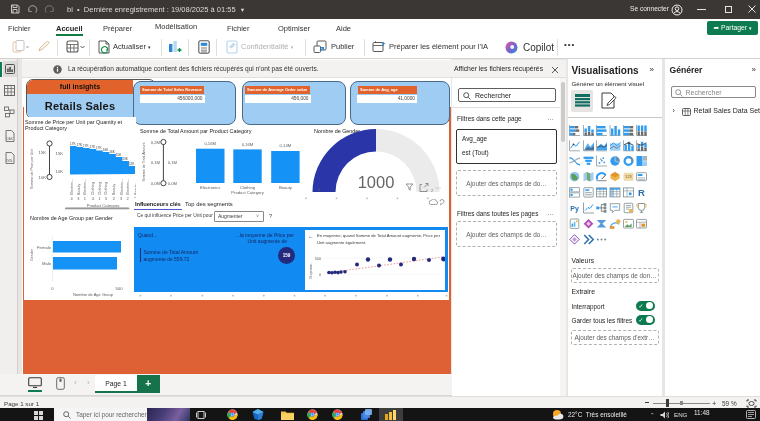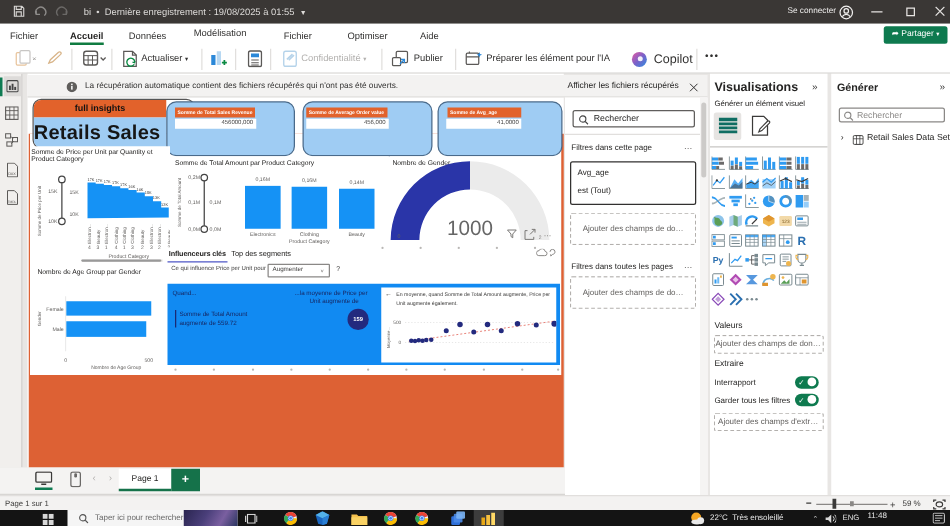--- a/index.html
+++ b/index.html
@@ -29,21 +29,21 @@
   <div class="ab" style="left:725px;top:5.5px;width:7px;height:7px;border:1px solid #e6e4e2"></div>
   <svg class="ab" style="left:748px;top:5px" width="8" height="8" viewBox="0 0 8 8">
       <path d="M0.5 0.5l7 7M7.5 0.5l-7 7" stroke="#e6e4e2" stroke-width="1"></path>
     </svg>
 </div>
 
 <div class="ab" style="left:0;top:19px;width:760px;height:17px;background:#fff;font-size:7.5px;color:#323130">
   <span class="ab" style="left:8px;top:4.5px">Fichier</span>
   <span class="ab" style="left:56px;top:4.5px;font-weight:bold;color:#252423">Accueil</span>
   <div class="ab" style="left:56px;top:14.5px;width:27px;height:2px;background:#107c41"></div>
-  <span class="ab" style="left:103px;top:4.5px">Données</span>
+  <span class="ab" style="left:103px;top:4.5px">Préparer</span>
   <span class="ab" style="left:155px;top:3px">Modélisation</span>
   <span class="ab" style="left:227px;top:4.5px">Fichier</span>
   <span class="ab" style="left:278px;top:4.5px">Optimiser</span>
   <span class="ab" style="left:336px;top:4.5px">Aide</span>
   <div class="ab" style="left:707px;top:2px;width:51px;height:14px;background:#0e7a4f;border-radius:2px;color:#fff;font-size:6.8px;text-align:center;line-height:14px">➦ Partager <span style="font-size:5px">▾</span></div>
 </div>
 
 <div class="ab" style="left:0;top:36px;width:760px;height:23px;background:#fff;border-bottom:1px solid #d4d2d0">
   <svg class="ab" style="left:12px;top:4px" width="18" height="13" viewBox="0 0 18 13">
       <rect x="1" y="2" width="8" height="10" rx="1" fill="none" stroke="#e8c49c" stroke-width="1"></rect>
@@ -154,21 +154,21 @@
   <svg class="ab" style="left:31px;top:4.5px" width="9" height="9" viewBox="0 0 9 9">
       <circle cx="4.5" cy="4.5" r="4.2" fill="#5f5d5b"></circle>
       <rect x="3.9" y="3.7" width="1.2" height="3" fill="#fff"></rect>
       <rect x="3.9" y="1.9" width="1.2" height="1.2" fill="#fff"></rect>
     </svg>
   <div class="ab" style="left:46px;top:5px;font-size:6.6px;color:#323130">La récupération automatique contient des fichiers récupérés qui n'ont pas été ouverts.</div>
   </div>
 
 <div class="ab" style="left:26px;top:79px;width:130px;height:40px;border-radius:7px;overflow:hidden;border:1px solid #555">
   <div class="ab" style="left:0;top:0;width:106px;height:14px;background:#e2622b;text-align:center;font-size:7.2px;font-weight:bold;color:#111;line-height:14px">full insights</div>
-  <div class="ab" style="left:0;top:14px;width:106px;height:26px;background:#9fccf3;font-size:16px;font-weight:bold;color:#161616;line-height:25px;letter-spacing:0.2px">Retails Sales</div>
+  <div class="ab" style="left:0;top:14px;width:106px;height:26px;background:#9fccf3;text-align:center;font-size:11px;font-weight:bold;color:#161616;line-height:25px;letter-spacing:0.2px">Retails Sales</div>
 </div>
 <div class="ab" style="left:133px;top:81px;width:103px;height:44px;border-radius:8px;background:#9fccf3;border:1px solid #4a6a8a"></div>
 <div class="ab" style="left:140px;top:86px;width:64px;height:7.5px;background:#e2622b;color:#fff;font-size:4px;font-weight:bold;line-height:7.5px;padding-left:2px">Somme de Total Sales Revenue</div>
 <div class="ab" style="left:139.5px;top:94.5px;width:65px;height:8.5px;background:#fff;font-size:4.8px;color:#444;text-align:right;line-height:8.5px;padding-right:2px">456000,000</div>
 <div class="ab" style="left:242px;top:81px;width:104px;height:44px;border-radius:8px;background:#9fccf3;border:1px solid #4a6a8a"></div>
 <div class="ab" style="left:245px;top:86px;width:65px;height:7.5px;background:#e2622b;color:#fff;font-size:4px;font-weight:bold;line-height:7.5px;padding-left:2px">Somme de Average Order value</div>
 <div class="ab" style="left:244.5px;top:94.5px;width:66px;height:8.5px;background:#fff;font-size:4.8px;color:#444;text-align:right;line-height:8.5px;padding-right:2px">456,000</div>
 <div class="ab" style="left:350px;top:81px;width:100px;height:44px;border-radius:8px;background:#9fccf3;border:1px solid #4a6a8a"></div>
 <div class="ab" style="left:358px;top:86px;width:59px;height:7.5px;background:#e2622b;color:#fff;font-size:4px;font-weight:bold;line-height:7.5px;padding-left:2px">Somme de Avg_age</div>
 <div class="ab" style="left:357px;top:94.5px;width:60px;height:8.5px;background:#fff;font-size:4.8px;color:#444;text-align:right;line-height:8.5px;padding-right:2px">41,0000</div>

